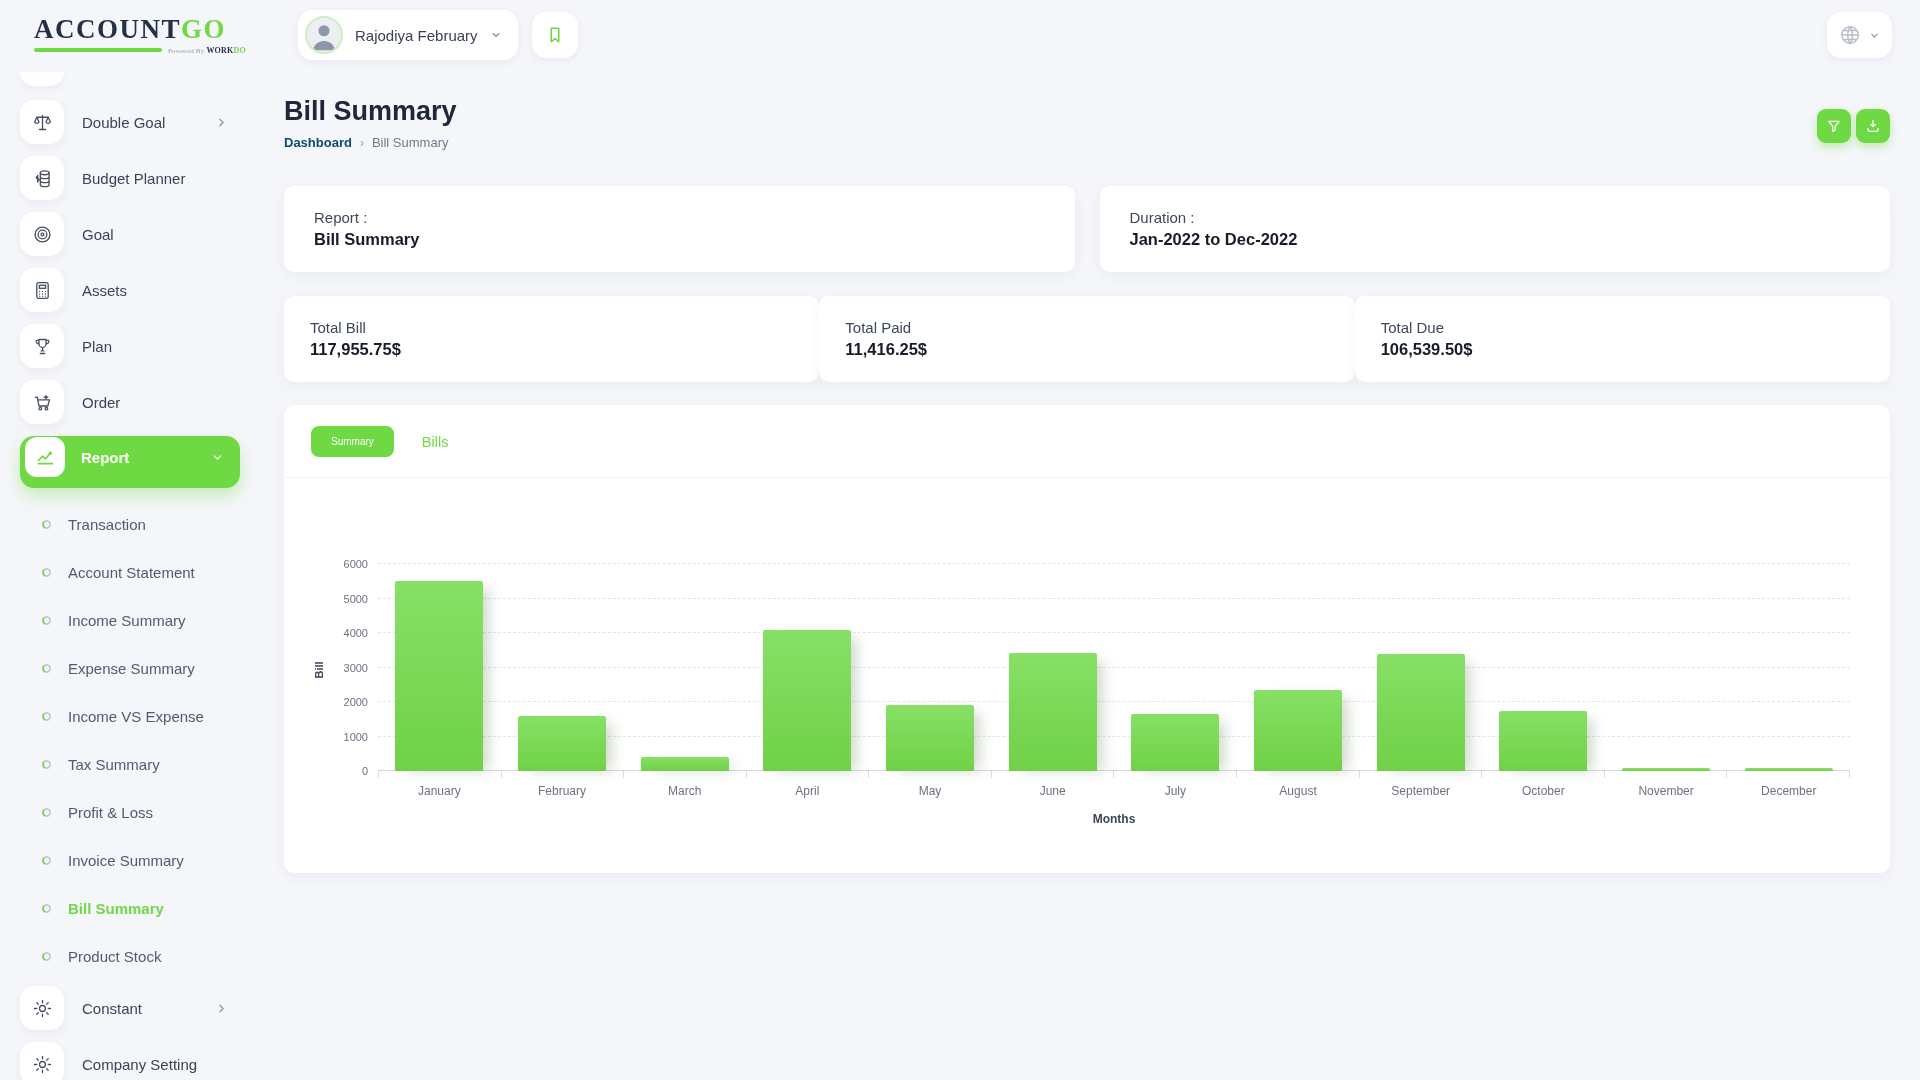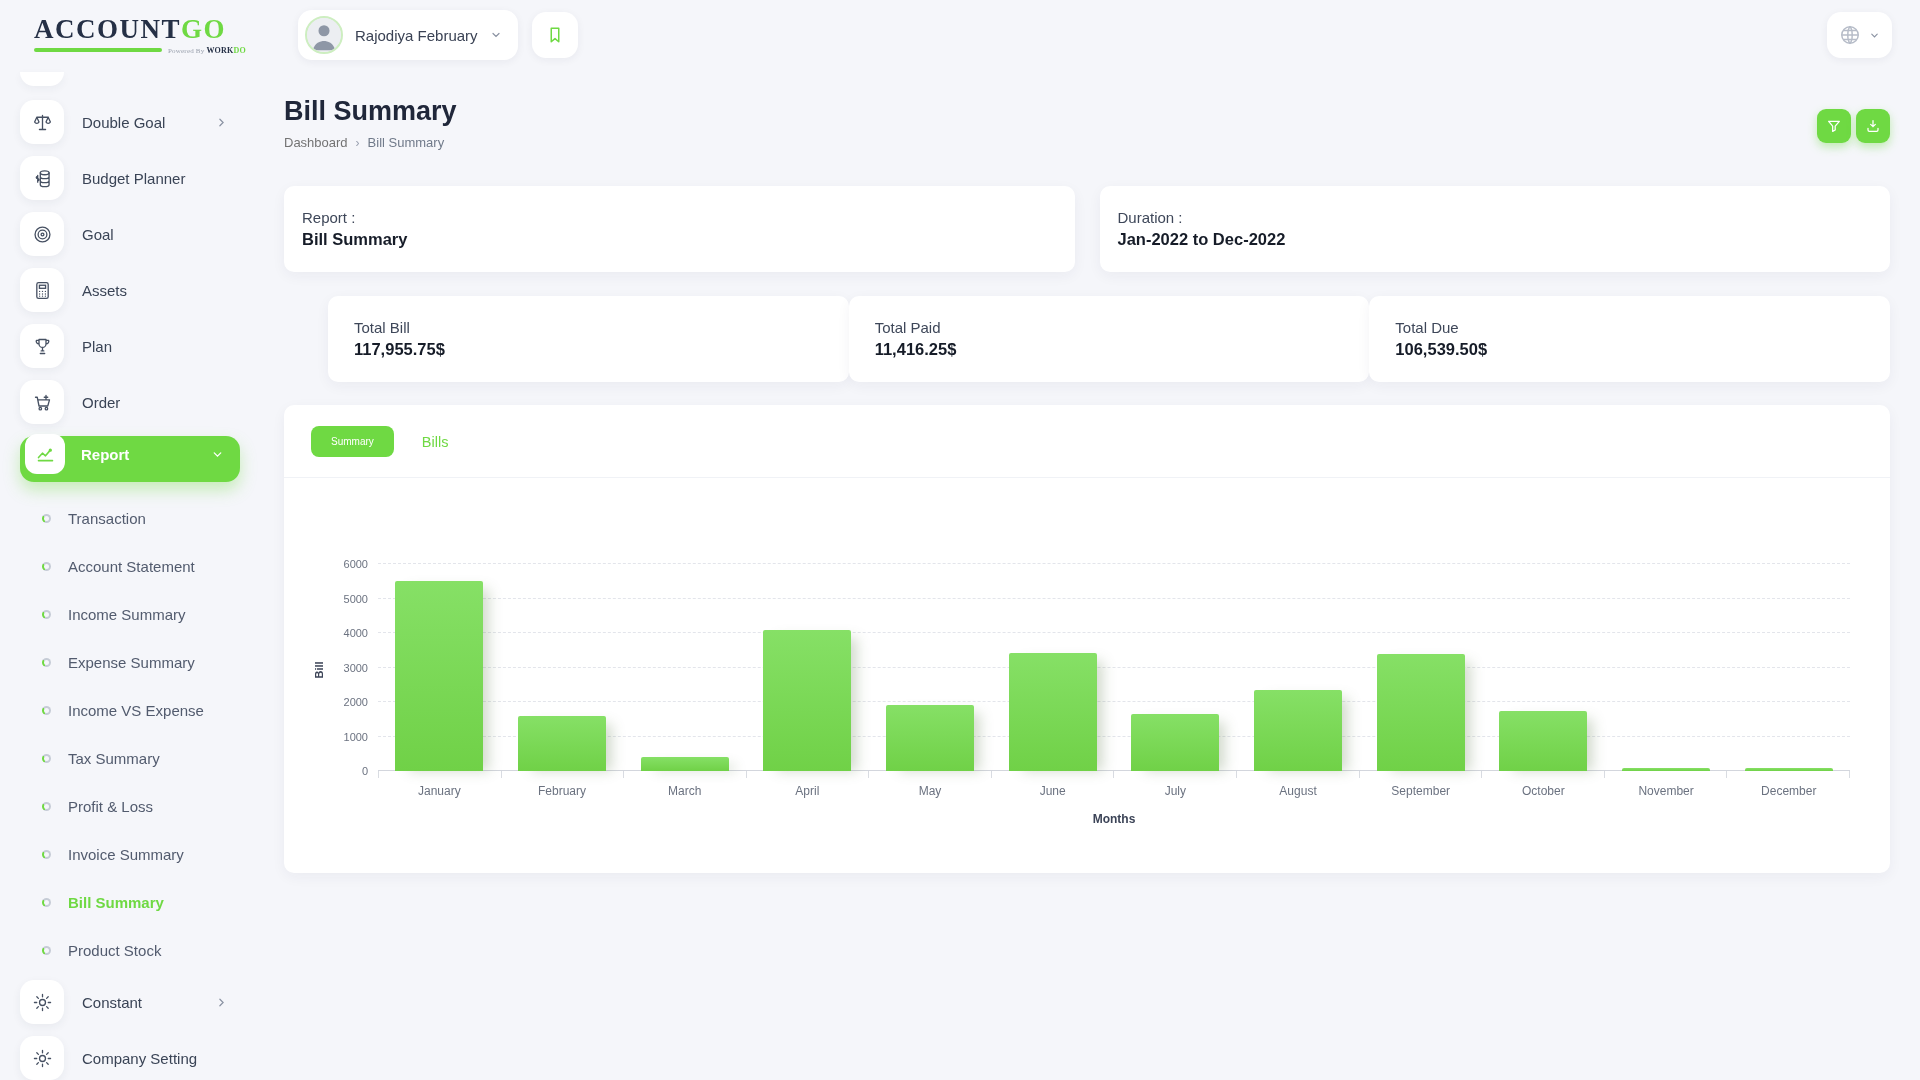--- a/index.html
+++ b/index.html
@@ -27,45 +27,45 @@
   .chev { color:#8a92a2; display:flex; align-items:center; }
   .bookmark-btn { margin-left:14px; width:46px; height:46px; border-radius:14px; justify-content:center; color:#6fd943; cursor:pointer; }
   .lang-pill { margin-left:auto; height:46px; padding:0 12px; gap:8px; color:#b6bcc8; cursor:pointer; }
   
   .sidebar { position:absolute; top:70px; left:0; width:256px; bottom:0; padding:2px 0 0 20px; }
   .scroll-fragment { width:44px; height:14px; background:#fff; border-radius:0 0 14px 14px; box-shadow:0 3px 8px rgba(40,50,70,.05); margin-bottom:14px; }
   .nav-item { display:flex; align-items:center; gap:18px; height:44px; margin-bottom:12px; cursor:pointer; }
   .icon-tile { width:44px; height:44px; background:#fff; border-radius:14px; box-shadow:0 3px 10px rgba(40,50,70,.06); display:flex; align-items:center; justify-content:center; color:#465062; flex:none; }
   .nav-label { font-size:15px; color:#3a4456; }
   .nav-chev { margin-left:auto; margin-right:28px; color:#8a92a2; }
-  .nav-item.active-pill { background:#6fd943; border-radius:14px; margin-right:16px; padding:0 14px 10px 5px; height:46px; gap:16px; box-shadow:0 8px 16px rgba(111,217,67,.35); }
+  .nav-item.active-pill { background:#6fd943; border-radius:14px; margin-right:16px; padding:0 14px 10px 5px; height:52px; gap:16px; box-shadow:0 8px 16px rgba(111,217,67,.35); }
   .nav-item.active-pill .icon-tile { width:40px; height:40px; border-radius:12px; box-shadow:none; color:#6fd943; }
   .nav-item.active-pill .nav-label { color:#fff; font-weight:700; }
   .nav-item.active-pill .nav-chev { color:#fff; margin-right:2px; }
   .sub-item { display:flex; align-items:center; gap:17px; height:48px; padding-left:22px; cursor:pointer; }
   .bullet { width:9px; height:9px; border-radius:50%; background:conic-gradient(from 210deg,#6fd943 0 95deg,#c6ccd6 95deg 360deg); position:relative; flex:none; }
   .bullet::after { content:''; position:absolute; inset:2px; background:#f5f6fa; border-radius:50%; }
   .sub-label { font-size:15px; color:#525b6e; }
   .sub-item.active .sub-label { color:#6fd943; font-weight:700; }
   
   .main { position:absolute; left:256px; top:70px; right:0; bottom:0; padding:26px 30px 0 28px; }
   .title-row { display:flex; align-items:flex-start; }
   .page-title { font-size:27px; font-weight:700; color:#20273a; }
   .breadcrumb { margin-top:8px; font-size:13px; display:flex; align-items:center; gap:8px; }
-  .crumb-root { color:#737373; cursor:pointer; }
+  .crumb-root { color:#0c4a6e; cursor:pointer;font-weight:bold; }
   .crumb-sep { color:#9aa1b0; font-size:12px; }
   .crumb-current { color:#707a8a; }
   .action-btns { margin-left:auto; margin-top:13px; display:flex; gap:5px; }
   .sq-btn { width:34px; height:34px; background:#6fd943; border:none; border-radius:9px; display:flex; align-items:center; justify-content:center; color:#fff; cursor:pointer; box-shadow:0 4px 10px rgba(111,217,67,.4); }
   .card { background:#fff; border-radius:10px; box-shadow:0 4px 14px rgba(35,45,70,.05); }
   .info-row { display:flex; gap:25px; margin-top:36px; }
-  .info-card { flex:1; padding:23px 18px; }
+  .info-card { flex:1; padding:23px 30px; }
   .card-label { font-size:15px; color:#3e4759; }
   .card-value { font-size:16.5px; font-weight:700; color:#161c28; margin-top:4px; }
-  .stat-row { display:flex; margin-top:24px;margin-left:44px; }
+  .stat-row { display:flex; margin-top:24px; }
   .stat-card { flex:1; padding:23px 26px; }
   
   .chart-card { margin-top:23px; height:468px; }
   .tab-bar { display:flex; align-items:center; gap:28px; padding:21px 27px 20px 27px; border-bottom:1px solid #f0f2f6; }
   .tab-active { background:#6fd943; color:#fff; font-size:10px; border:none; border-radius:8px; padding:10px 20px; cursor:pointer; }
   .tab-link { background:none; border:none; color:#6fd943; font-size:14.5px; cursor:pointer; }
   .chart-block { padding:86px 40px 0 28px; }
   .chart-flex { display:flex; align-items:stretch; }
   .y-axis-title { width:18px; position:relative; }
   .y-axis-title span { position:absolute; left:-2px; top:50%; transform:rotate(-90deg) translateX(4px); transform-origin:center; font-size:11px; font-weight:700; color:#3c4457; white-space:nowrap; }

